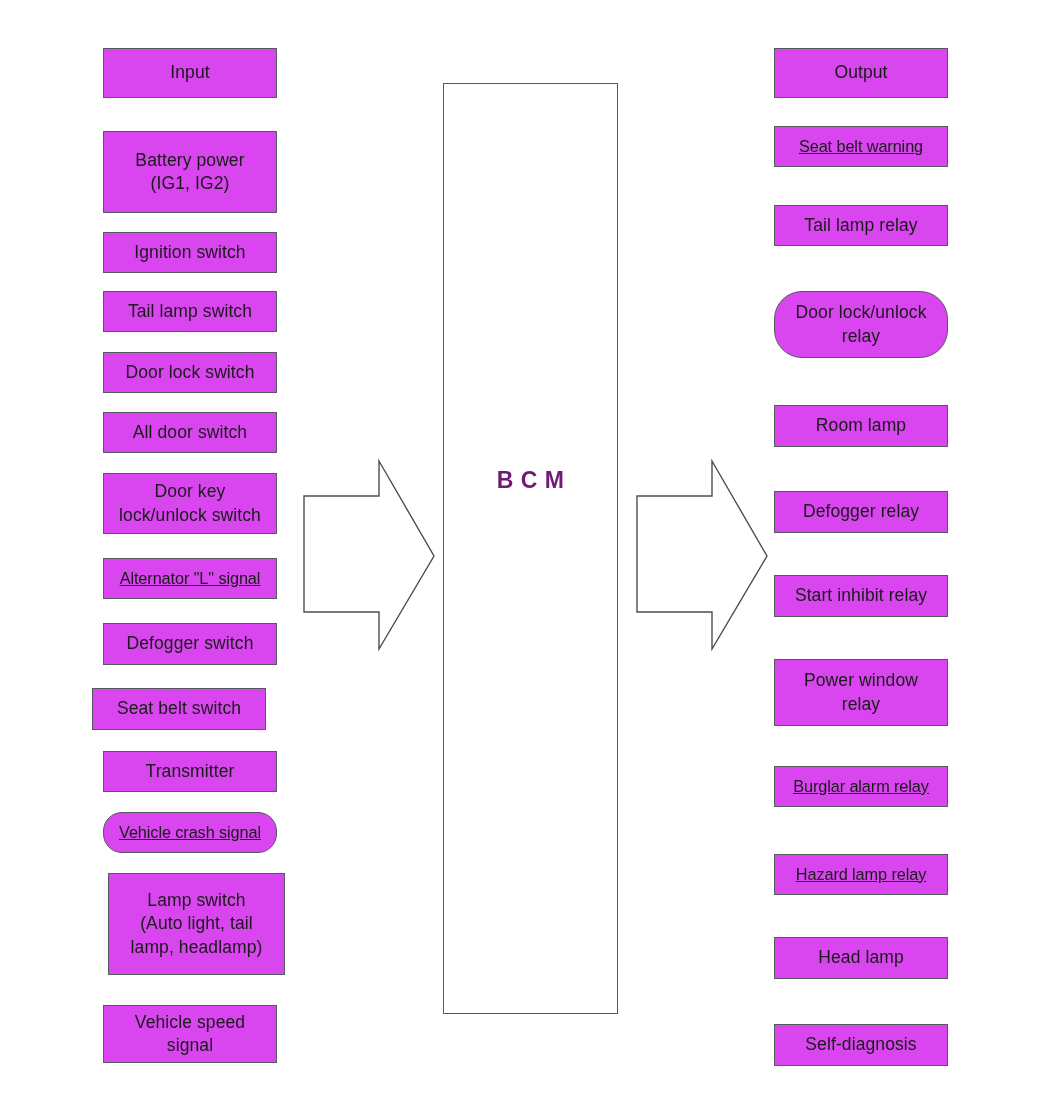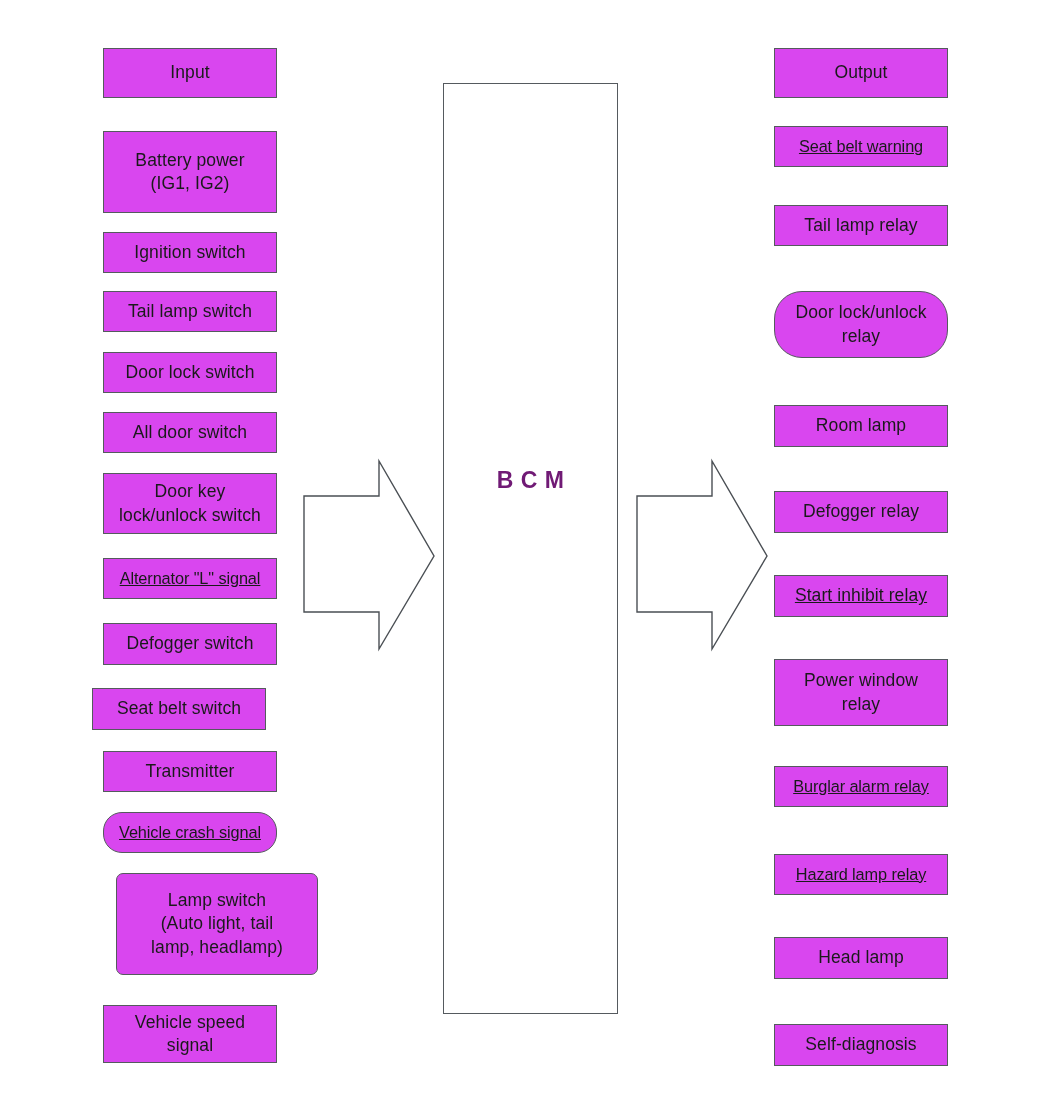--- a/index.html
+++ b/index.html
@@ -97,21 +97,21 @@
   <div class="node-box tight" style="left:103px; top:558px; width:174px; height:41px;">Alternator "L" signal</div>
 
   <div class="node-box" style="left:103px; top:623px; width:174px; height:42px;">Defogger switch</div>
 
   <div class="node-box" style="left:92px; top:688px; width:174px; height:42px;">Seat belt switch</div>
 
   <div class="node-box" style="left:103px; top:751px; width:174px; height:41px;">Transmitter</div>
 
   <div class="node-box tight" style="left:103px; top:812px; width:174px; height:41px;border-radius:19px;">Vehicle crash signal</div>
 
-  <div class="node-box" style="left:116px; top:873px; width:202px; height:102px;border-radius:7px;">Lamp switch
+  <div class="node-box" style="left:108px; top:873px; width:177px; height:102px;">Lamp switch
 (Auto light, tail
 lamp, headlamp)</div>
 
   <div class="node-box" style="left:103px; top:1005px; width:174px; height:58px;">Vehicle speed
 signal</div>
 
   <svg class="arrow-svg" style="left:303px; top:460px; width:132px; height:190px;" viewBox="0 0 132 190" preserveAspectRatio="none">
     <polygon points="1,36 76,36 76,1 131,96 76,189 76,152 1,152"></polygon>
   </svg>
 
@@ -130,21 +130,21 @@
 
   <div class="node-box" style="left:774px; top:205px; width:174px; height:41px;">Tail lamp relay</div>
 
   <div class="node-box" style="left:774px; top:291px; width:174px; height:67px;border-radius:28px;">Door lock/unlock
 relay</div>
 
   <div class="node-box" style="left:774px; top:405px; width:174px; height:42px;">Room lamp</div>
 
   <div class="node-box" style="left:774px; top:491px; width:174px; height:42px;">Defogger relay</div>
 
-  <div class="node-box" style="left:774px; top:575px; width:174px; height:42px;text-decoration:underline;">Start inhibit relay</div>
+  <div class="node-box" style="left:774px; top:575px; width:174px; height:42px;">Start inhibit relay</div>
 
   <div class="node-box" style="left:774px; top:659px; width:174px; height:67px;">Power window
 relay</div>
 
   <div class="node-box tight" style="left:774px; top:766px; width:174px; height:41px;">Burglar alarm relay</div>
 
   <div class="node-box tight" style="left:774px; top:854px; width:174px; height:41px;">Hazard lamp relay</div>
 
   <div class="node-box" style="left:774px; top:937px; width:174px; height:42px;">Head lamp</div>
 

